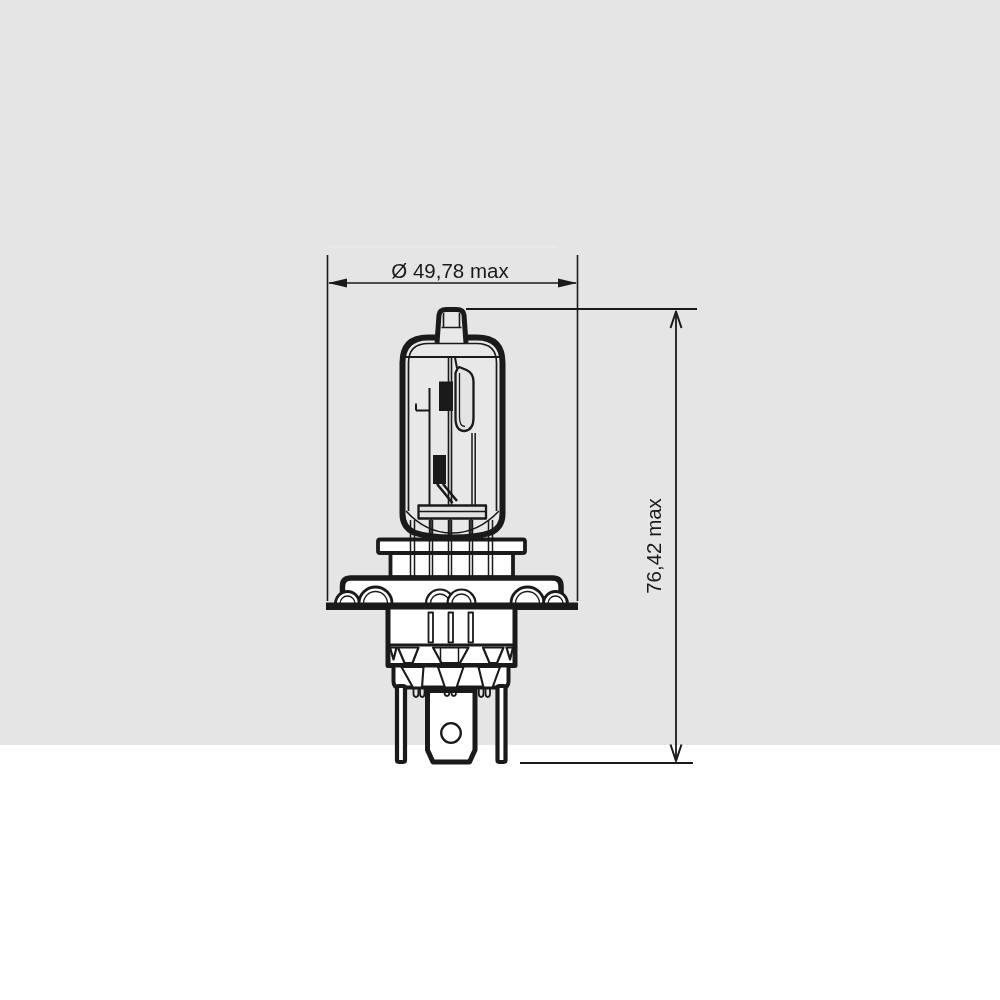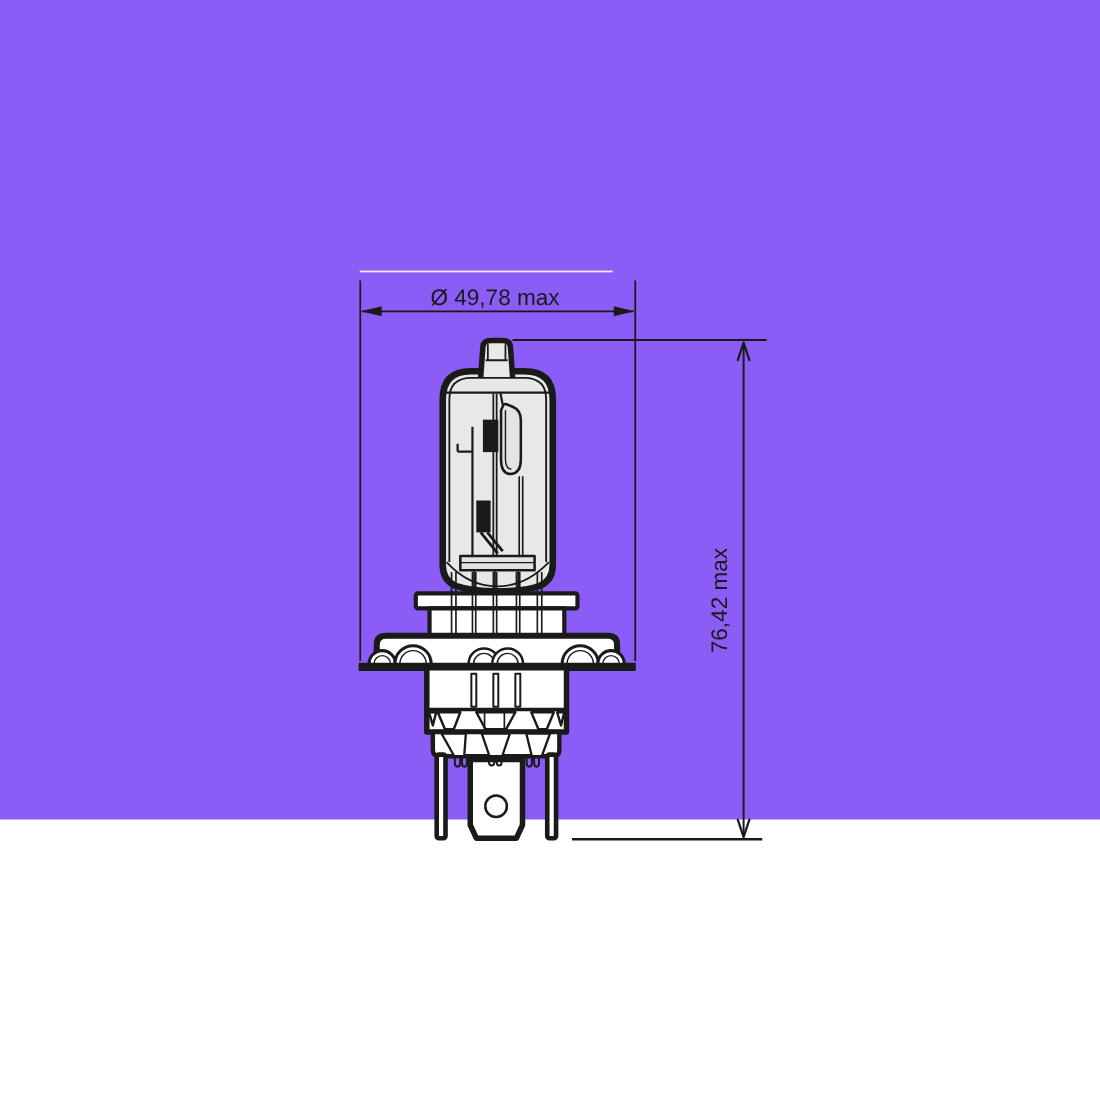--- a/index.html
+++ b/index.html
@@ -8,21 +8,21 @@
     width: 1000px;
     height: 1000px;
     background: #ffffff;
     font-family: "Liberation Sans", sans-serif;
     overflow: hidden;
   }
   .canvas {
     position: relative;
     width: 1000px;
     height: 745px;
-    background: #8b5cf6;
+    background: #e5e5e5;
   }
   svg { display: block; }
   svg text {
     font-family: "Liberation Sans", sans-serif;
     font-size: 20.5px;
     fill: #1a1a1a;
   }
 </style>
 </head>
 <body>

